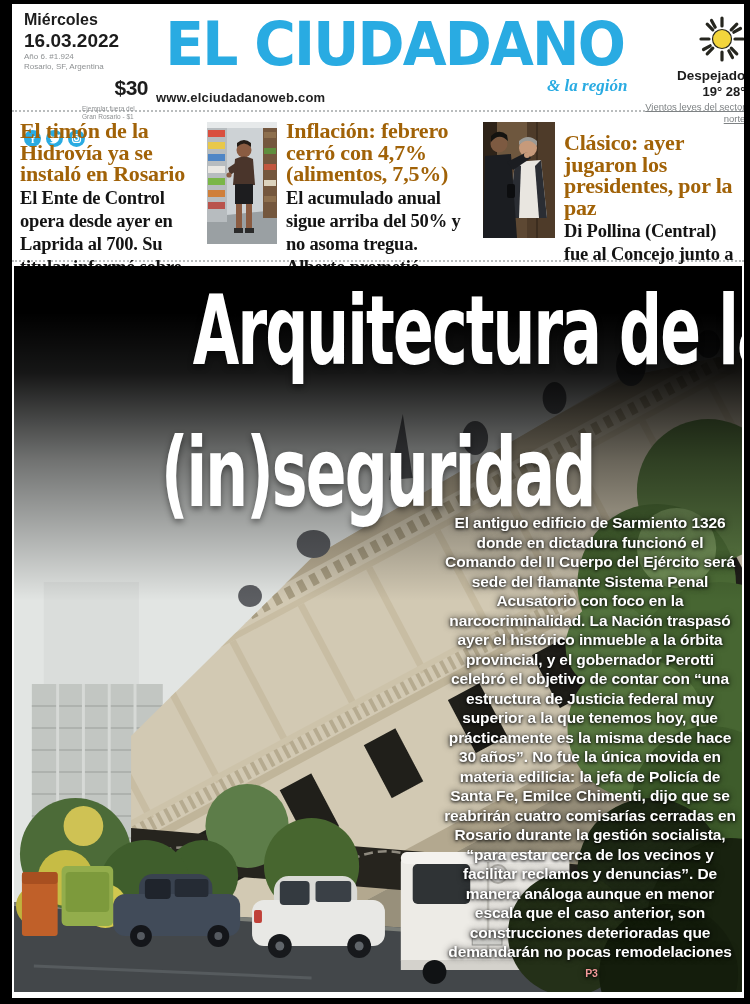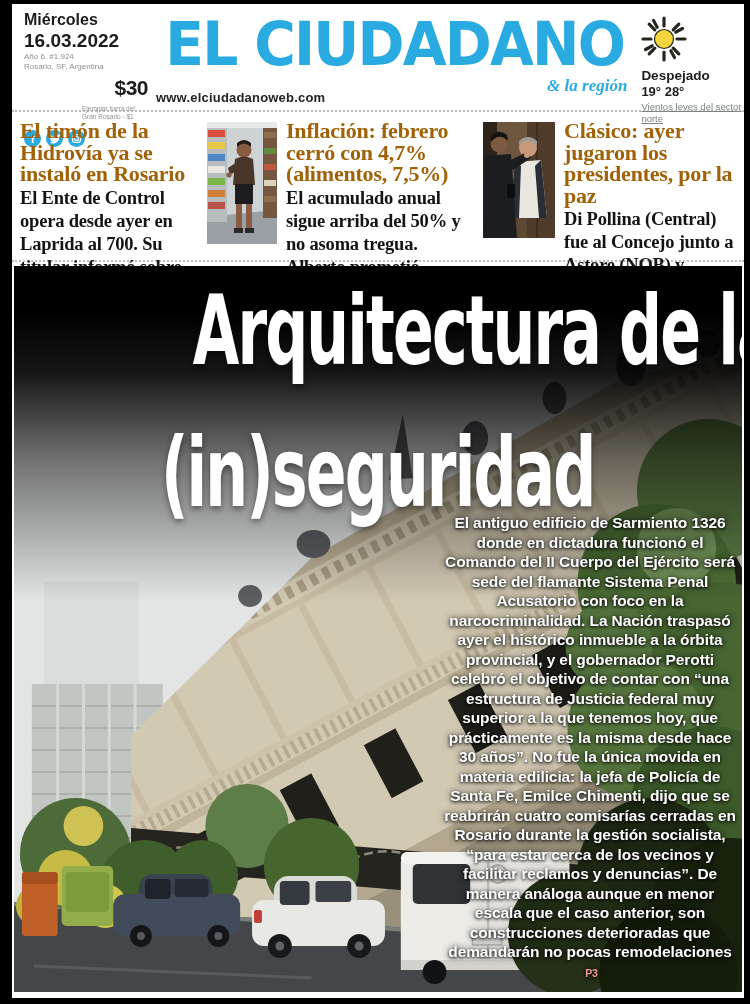--- a/index.html
+++ b/index.html
@@ -23,37 +23,37 @@
 
   .center{flex:1;position:relative;padding-top:0;}
   .title{font-family:"DejaVu Sans",sans-serif;font-weight:800;font-size:61px;line-height:.92;
          letter-spacing:-2px;color:#29abe2;text-align:center;margin-top:4px;
          transform:scaleX(.93);transform-origin:50% 0;white-space:nowrap;}
   .subtitle{position:absolute;right:14px;top:64px;font-family:Liberation Serif, serif;
             font-style:italic;font-weight:bold;font-size:17px;color:#29abe2;}
   .website{position:absolute;left:8px;bottom:5px;font-weight:bold;font-size:13px;color:#222;
            letter-spacing:.2px;text-decoration:none;}
 
-  .weather{width:104px;flex:none;text-align:left;padding-top:4px;}
+  .weather{width:104px;flex:none;text-align:right;padding-top:4px;}
   .weather .cond{font-weight:bold;font-size:13.5px;color:#1c1c1c;margin-top:2px;}
   .weather .temps{font-weight:bold;font-size:13px;color:#1c1c1c;margin-top:1px;}
   .weather .wind{font-size:9.5px;color:#7e8284;line-height:1.3;margin-top:2px;text-decoration:underline;}
 
   
   .briefs{display:flex;gap:9px;padding:8px 8px 5px 8px;height:150px;box-sizing:border-box;
           border-bottom:2px dotted #b9bcbd;}
   .b-col{display:flex;flex-direction:column;font-family:"Liberation Serif",serif;}
   .b-col .hl{color:#a16207;font-weight:bold;font-size:22px;line-height:21.5px;letter-spacing:-.2px;}
   .b-col .dek{color:#141414;font-weight:bold;font-size:18.5px;line-height:23px;margin-top:2px;letter-spacing:-.2px;}
   .b-col .ref{margin-top:auto;text-align:right;font-family:"Liberation Sans",sans-serif;
               font-weight:bold;font-size:9.5px;color:#b01e3c;padding-right:4px;}
   .b-col .ref.section{font-size:11px;color:#8d1a2b;}
   .c1{width:178px;flex:none;}
   .c2{width:188px;flex:none;}
-  .c3{flex:1;}
+  .c3{flex:1;margin-top:12px;}
   .b-photo{flex:none;margin-top:2px;}
   .b-photo svg{display:block;}
 
   
   .main{position:relative;margin:4px 2px 0 2px;height:726px;background:#000;overflow:hidden;}
   .scene{position:absolute;inset:0;width:100%;height:100%;}
   .grad{position:absolute;left:0;right:0;top:0;height:335px;pointer-events:none;
         background:linear-gradient(180deg,#000 0%,#000 14%,rgba(0,0,0,.9) 32%,rgba(0,0,0,.5) 58%,rgba(0,0,0,0) 100%);}
   .hl-line{position:absolute;left:0;right:0;text-align:center;color:#fff;z-index:3;}
   .hl-line>span{display:inline-block;font-family:"DejaVu Sans",sans-serif;font-weight:800;

